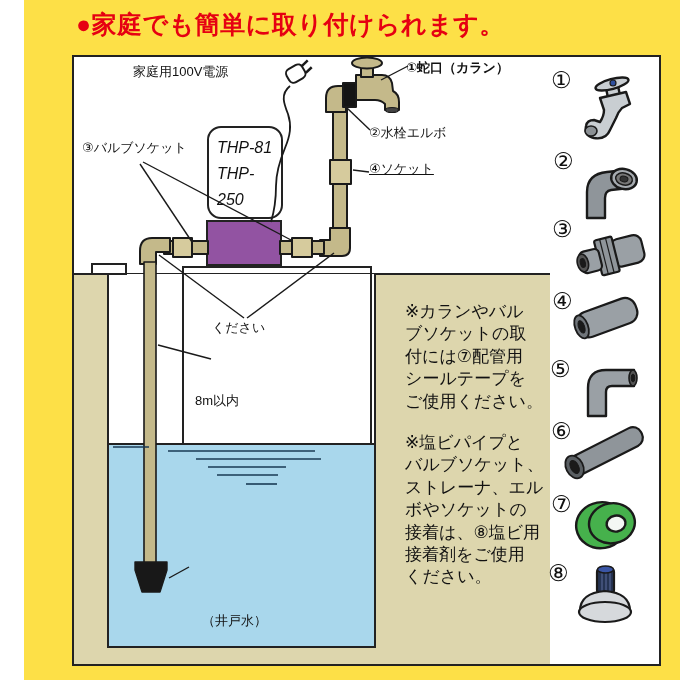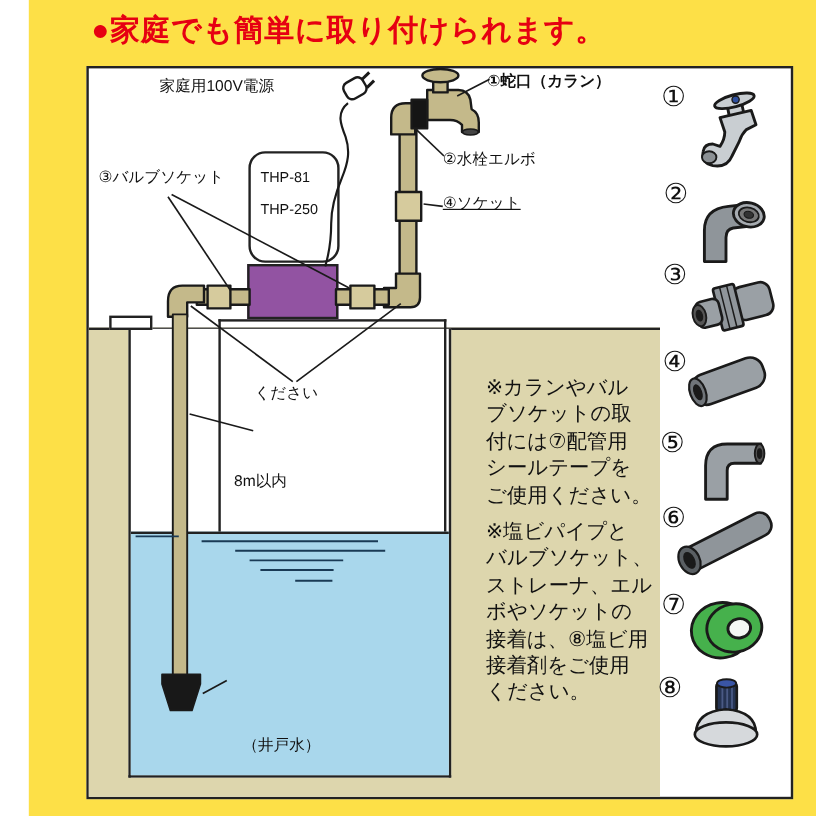--- a/index.html
+++ b/index.html
@@ -10,36 +10,36 @@
   .title{left:52px;top:8px;font-size:25px;font-weight:bold;color:#e60012;letter-spacing:.5px;z-index:8;}
 
   .frame{left:48px;top:55px;width:589px;height:611px;border:2px solid #222;background:#fff;z-index:0;}
   .ground{left:50px;top:273px;width:476px;height:391px;background:#ddd6ad;border-top:2px solid #222;z-index:1;}
   .pit{left:83px;top:274px;width:269px;height:374px;background:#fff;border:2px solid #222;border-top:none;z-index:2;}
   .water{left:85px;top:443px;width:265px;height:203px;background:#a9d7ec;border-top:2px solid #222;z-index:3;}
   .shaft{left:158px;top:266px;width:190px;height:177px;border:2px solid #222;border-bottom:none;background:transparent;z-index:3;}
   .cap{left:67px;top:263px;width:36px;height:12px;background:#fff;border:2px solid #222;z-index:4;}
 
   .thpbox{left:183px;top:126px;width:76px;height:93px;background:#fff;border:2px solid #222;border-radius:14px;z-index:3;padding:7px 0 0 8px;}
-  .thpbox div{font-size:12px;line-height:26px;}
+  .thpbox div{font-size:16px;line-height:26px;font-style:italic;}
   .pump{left:182px;top:220px;width:76px;height:46px;background:#9253a2;border:2px solid #222;z-index:4;}
 
   .lbl{font-size:13px;line-height:21px;white-space:nowrap;z-index:7;}
   .lbl-power{left:109px;top:61px;}
   .lbl-faucet{left:382px;top:57px;font-weight:bold;}
   .lbl-tapelbow{left:345px;top:122px;}
   .lbl-valvesocket{left:58px;top:137px;}
   .lbl-socket{left:345px;top:158px;text-decoration:underline;}
   .lbl-elbow{left:188px;top:317px;}
   .lbl-pipe{left:188px;top:350px;}
   .lbl-depth{left:171px;top:390px;}
   .lbl-strainer{left:166px;top:529px;line-height:22px;}
   .lbl-wellwater{left:178px;top:610px;}
   .note{font-size:17px;line-height:22.4px;white-space:pre-line;z-index:7;width:144px;}
-  .note1{left:381px;top:312px;}
+  .note1{left:381px;top:301px;}
   .note2{left:381px;top:432px;}
 
   .overlay{left:0;top:0;z-index:6;pointer-events:none;}
 
   .pnum{font-size:23px;line-height:24px;z-index:7;}
   .p1n{left:527px;top:68px;} .p2n{left:529px;top:149px;} .p3n{left:528px;top:217px;}
   .p4n{left:528px;top:289px;} .p5n{left:526px;top:357px;} .p6n{left:527px;top:419px;}
   .p7n{left:527px;top:492px;} .p8n{left:524px;top:561px;}
   .picon{z-index:6;}
   .p1i{left:552px;top:70px;} .p2i{left:553px;top:162px;} .p3i{left:548px;top:227px;}

